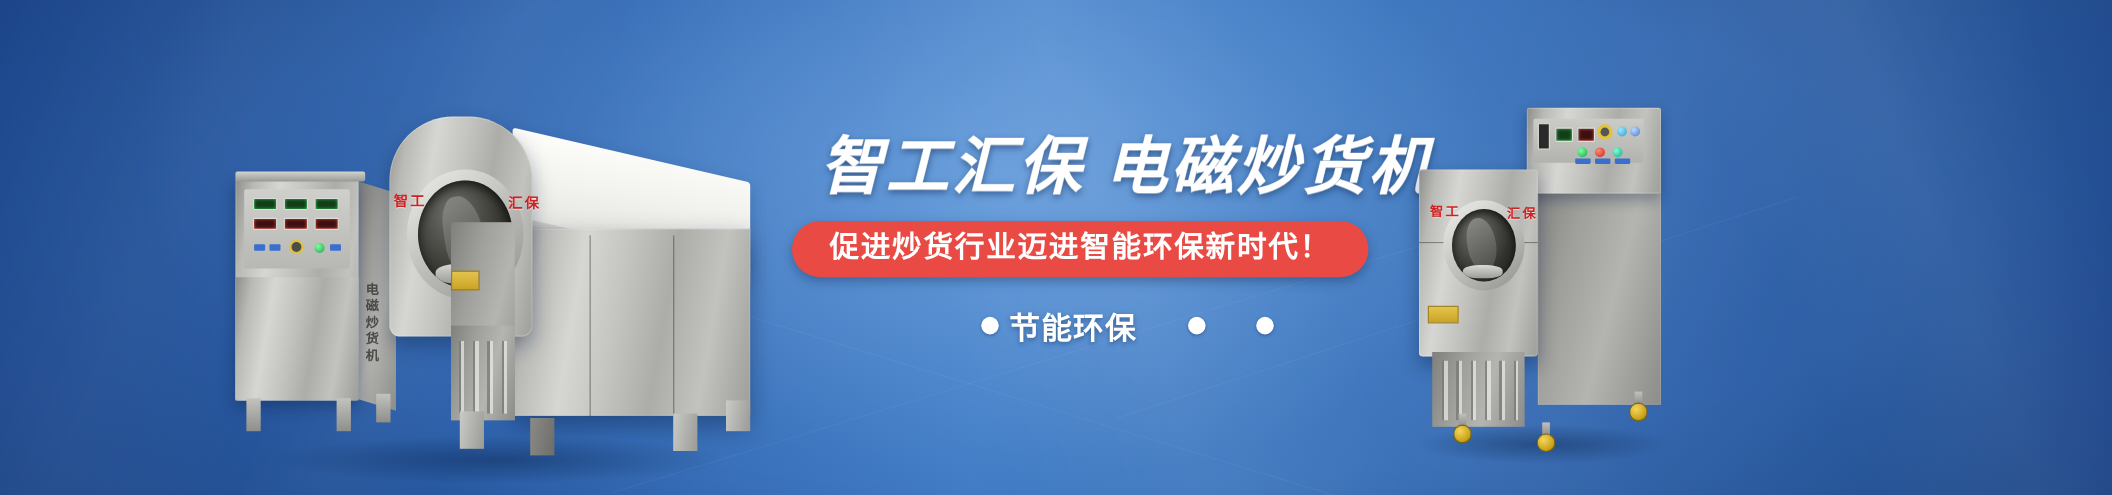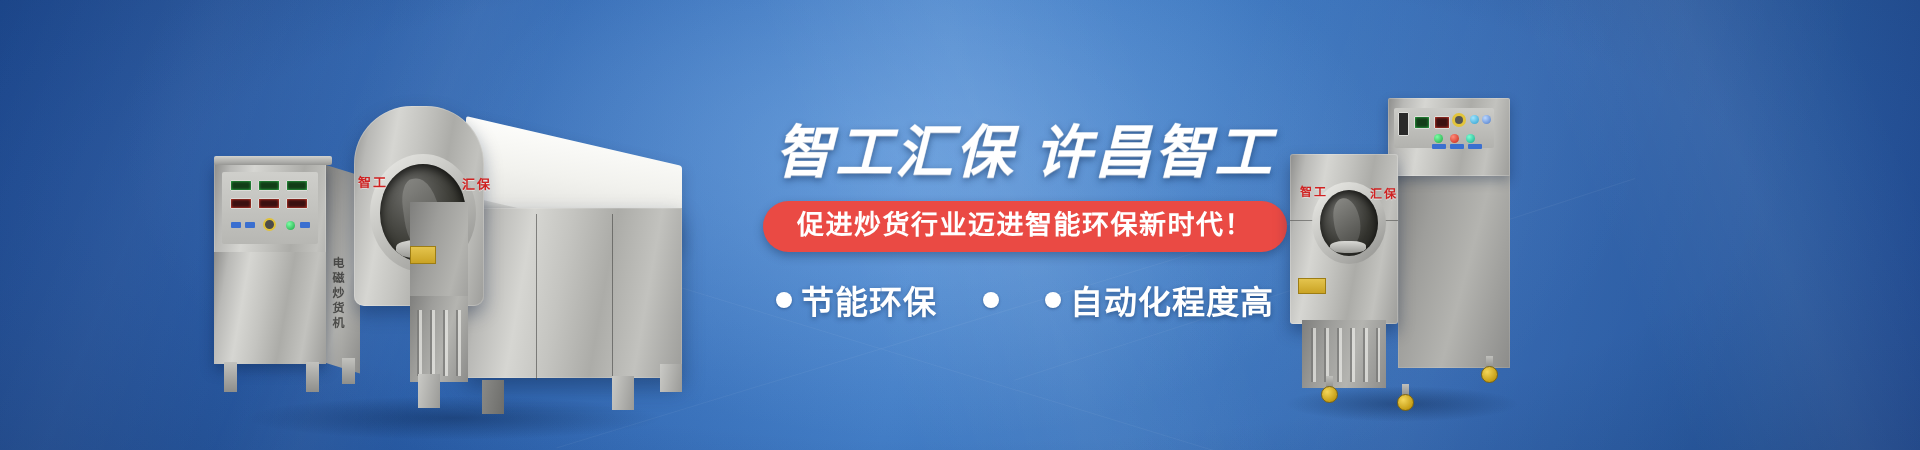--- a/index.html
+++ b/index.html
@@ -38,38 +38,38 @@
 
   .headline{
     font-size:57px;line-height:1;
     font-weight:bold;font-style:italic;
     color:#fff;letter-spacing:3px;
     white-space:nowrap;
     text-shadow:0 3px 7px rgba(10,35,75,.55), 0 1px 0 rgba(255,255,255,.6);
     -webkit-text-stroke:1px rgba(255,255,255,.35);
   }
 
-  .subwrap{margin-top:20px;display:flex;justify-content:center;}
+  .subwrap{margin-top:20px;display:flex;}
   .sub{
     display:inline-block;
     background:#ea4a44;
     border-radius:26px;
     padding:9px 34px 11px;
     font-size:27px;line-height:1.15;font-weight:bold;
     color:#fff;letter-spacing:1.5px;white-space:nowrap;
     box-shadow:0 4px 10px rgba(12,35,70,.35);
   }
 
   .feats{
     margin-top:24px;
     display:flex;justify-content:center;align-items:center;
     gap:46px;
     white-space:nowrap;
   }
-  .feat{display:flex;align-items:center;gap:9px;color:#fff;font-size:33px;font-weight:bold;letter-spacing:1px;
+  .feat{display:flex;align-items:center;gap:9px;color:#fff;font-size:28px;font-weight:bold;letter-spacing:1px;
         text-shadow:0 2px 5px rgba(10,35,75,.45);}
   .dot{width:16px;height:16px;border-radius:50%;background:#fff;flex:0 0 auto;
        box-shadow:0 1px 3px rgba(10,35,75,.4);}
 
   
   .machine{position:absolute;}
   .steel{
     background:linear-gradient(100deg,#8d8d8b 0%,#b9b9b6 12%,#d6d6d2 28%,#c4c4c0 44%,#acaca8 62%,#c2c2be 80%,#9d9d9a 100%);
   }
   .steel-v{
@@ -241,35 +241,34 @@
     <div class="ml-louv louvers"></div>
     <div class="ml-plate plate"></div>
 
     <div class="ml-foot" style="left:204px;top:278px;"></div>
     <div class="ml-foot dark" style="left:268px;top:284px;"></div>
     <div class="ml-foot" style="left:398px;top:280px;"></div>
     <div class="ml-foot" style="left:446px;top:268px;height:28px;"></div>
   </div>
 
   <div class="copy">
-    <div class="headline">智工汇保 许昌智工</div>
+    <div class="headline">智工汇保 电磁炒货机</div>
     <div class="subwrap">
       <div class="sub">促进炒货行业迈进智能环保新时代！</div>
     </div>
     <div class="feats">
       <div class="feat">
         <span class="dot"></span>
         <span>节能环保</span>
       </div>
       <div class="feat">
         <span class="dot"></span>
       </div>
       <div class="feat">
         <span class="dot"></span>
-        <span>自动化程度高</span>
       </div>
     </div>
   </div>
 
   <div class="machine m-right">
     <div class="shadow-soft" style="left:-6px;top:288px;width:236px;height:36px;"></div>
 
     <div class="mr-body steel-d"></div>
 
     <div class="mr-ctrlbox steel"></div>

